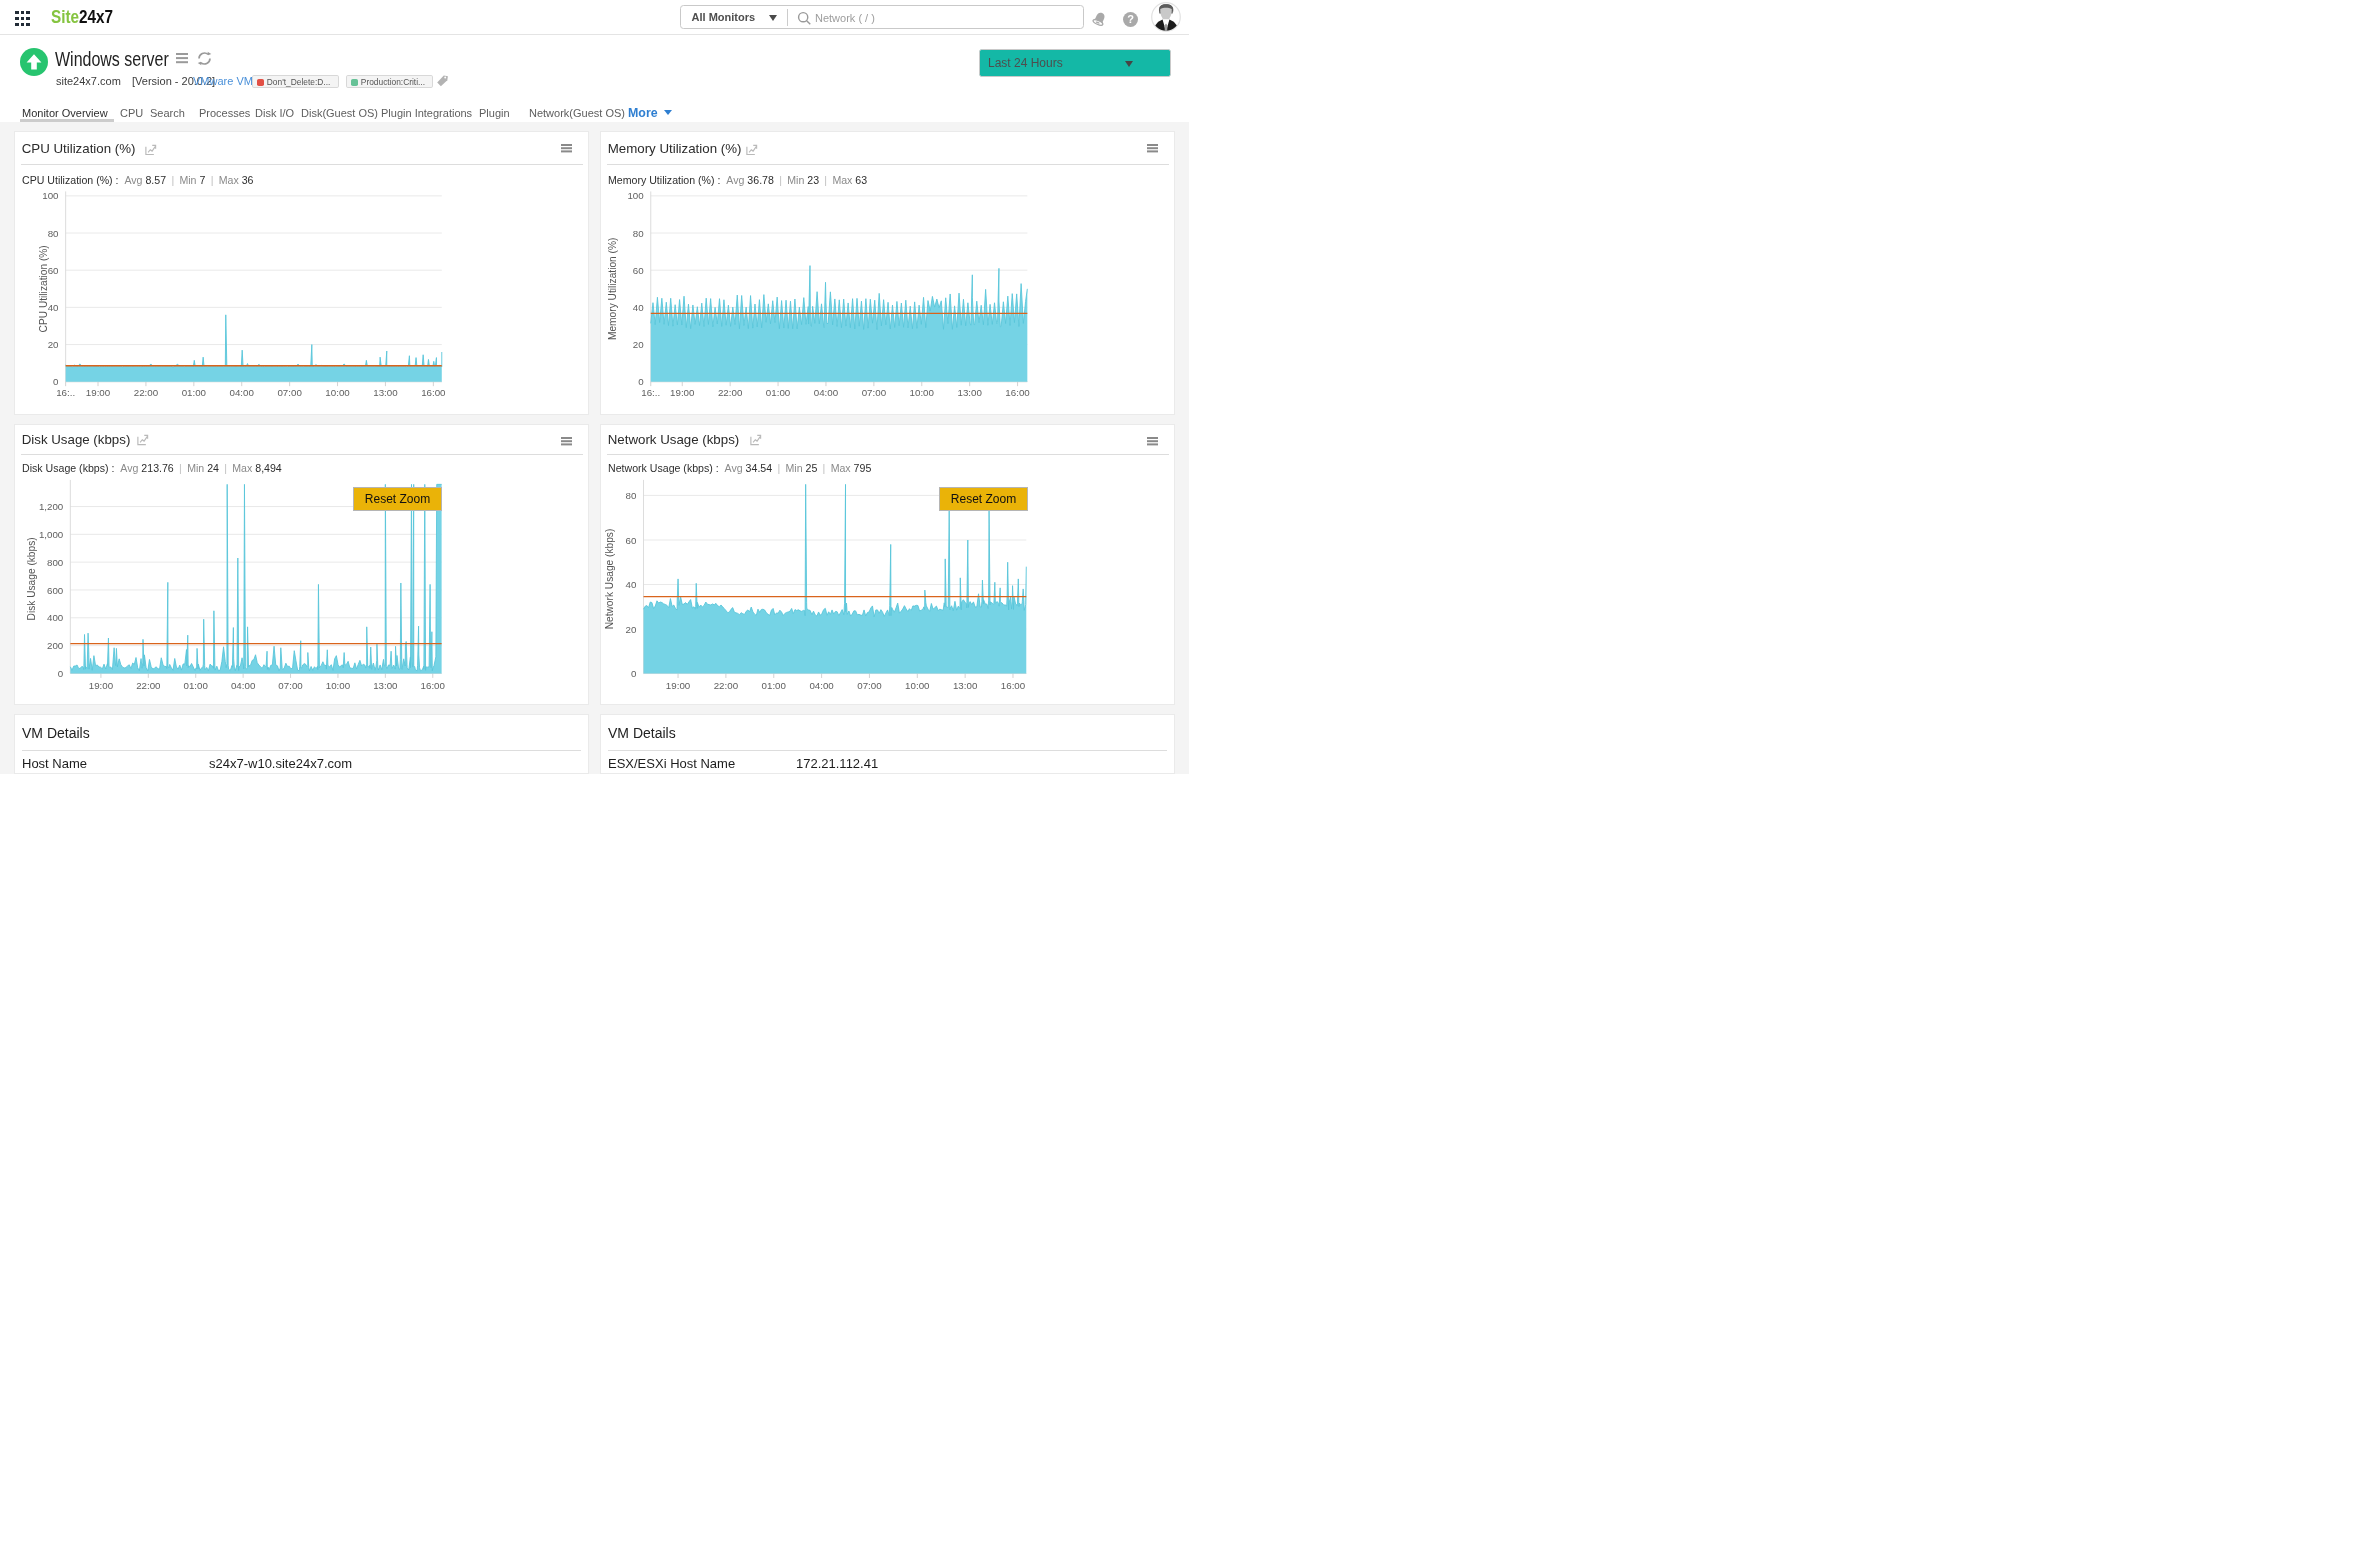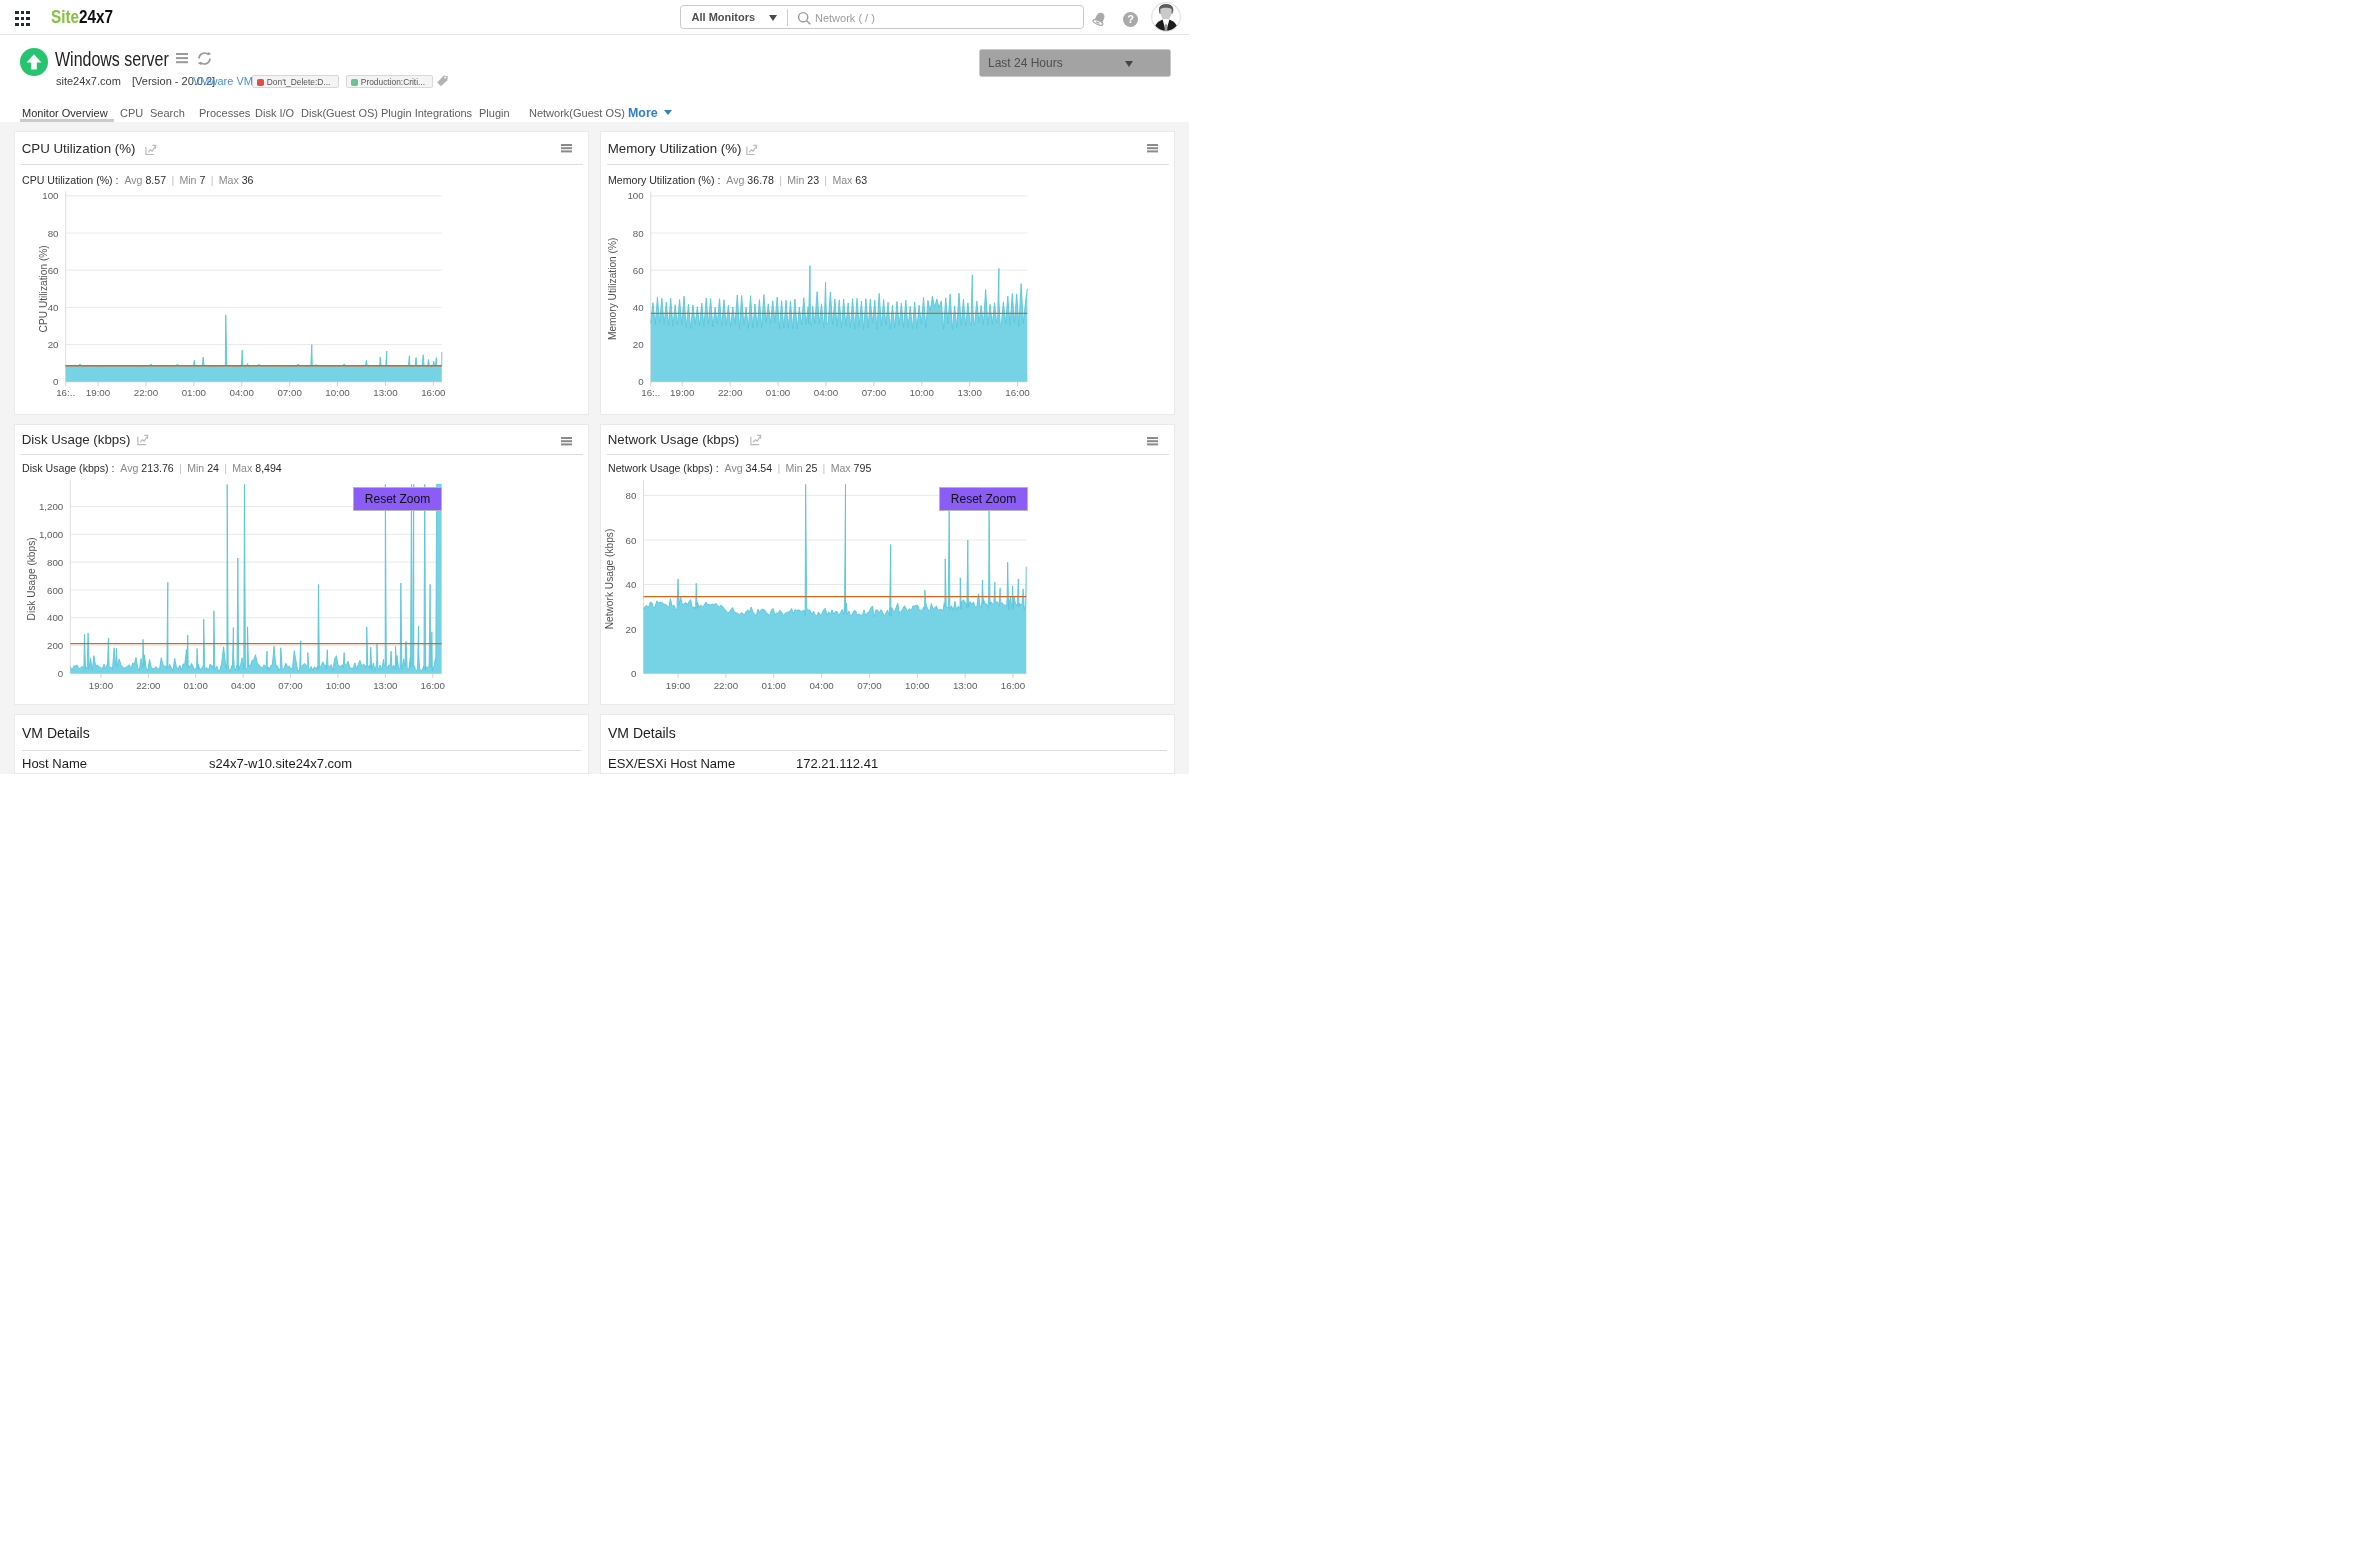--- a/index.html
+++ b/index.html
@@ -15,39 +15,39 @@
 #allmon{position:absolute;left:10.6px;top:4.9px;font-size:11px;color:#4e4e4e;font-weight:bold}
 #moncaret{position:absolute;left:88px;top:9px;width:0;height:0;border-left:4.9px solid transparent;border-right:4.9px solid transparent;border-top:6.2px solid #4a4a4a}
 #srchdiv{position:absolute;left:106px;top:2.7px;width:0.9px;height:17px;background:#ccc}
 #srchtxt{position:absolute;left:134px;top:5.3px;font-size:11px;color:#9d9d9d}
 
 #uparrow{position:absolute;left:20.4px;top:48px;width:28px;height:28px;border-radius:50%;background:#27c46f}
 #title{position:absolute;left:55px;top:48px;font-size:19.5px;color:#222;transform:scaleX(0.82);transform-origin:0 0;white-space:nowrap}
 .sub{position:absolute;top:75px;font-size:11px;color:#3c3c3c;white-space:nowrap}
 .pill{position:absolute;top:75px;height:13.3px;background:#f4f4f4;border:0.9px solid #d8d8d8;border-radius:1.8px;font-size:8.4px;color:#555;line-height:12px;padding:0 4.4px 0 13.8px;white-space:nowrap;overflow:hidden;width:87px}
 .pill .sq{position:absolute;left:3.5px;top:2.8px;width:7px;height:7px;border-radius:1.8px}
-#lasthrs{position:absolute;left:979px;top:49px;width:192px;height:27.5px;border:0.9px solid #c9c9c9;border-radius:2.7px;background:#a3a3a3}
+#lasthrs{position:absolute;left:979px;top:49px;width:192px;height:27.5px;border:0.9px solid #c9c9c9;border-radius:2.7px;background:#14b8a6}
 #lasthrs span{position:absolute;left:8px;top:6.2px;font-size:12px;color:#4e4e4e}
 #lhcaret{position:absolute;left:145px;top:10.6px;width:0;height:0;border-left:4.9px solid transparent;border-right:4.9px solid transparent;border-top:6.2px solid #454545}
 
 #tabs{position:absolute;left:0;top:107px;width:1189px;height:16px;font-size:11px;color:#5e5e5e}
 #tabs .t{position:absolute;top:0;white-space:nowrap}
 #tabs .active{color:#2e2e2e;font-weight:normal}
 #underline{position:absolute;left:19.5px;top:119px;width:94px;height:3.5px;background:#ccc}
 
 #content{position:absolute;left:0;top:122px;width:1189px;height:652px;background:#f4f4f4}
 .panel{position:absolute;background:#fff;border:0.9px solid #eaeaea}
 .ptitle{position:absolute;left:6.7px;top:9.3px;font-size:13.3px;color:#2b2b2b}
 .pdiv{position:absolute;left:6.2px;right:5.3px;height:0.9px;background:#ddd}
 .pmenu{position:absolute;width:10.2px;height:2px;background:#8a8a8a;box-shadow:0 3.2px 0 #8a8a8a,0 6.4px 0 #8a8a8a}
 .stats{position:absolute;font-size:10.6px;color:#2e2e2e;white-space:nowrap}
 .stats .k{color:#8a8a8a}
 .stats .sep{color:#c0c0c0;padding:0 5.3px}
 .expico{position:absolute;width:11.5px;height:11.5px}
-.rzoom{position:absolute;width:89px;height:24.4px;background:#8b5cf6;border:0.9px solid #b5b5b5;font-size:12px;color:#111;text-align:center;line-height:22.6px}
+.rzoom{position:absolute;width:89px;height:24.4px;background:#eab308;border:0.9px solid #b5b5b5;font-size:12px;color:#111;text-align:center;line-height:22.6px}
 
 .vmtitle{position:absolute;left:7px;top:9.8px;font-size:14px;color:#222}
 .vmdiv{position:absolute;left:7px;right:7px;top:35px;height:0.9px;background:#ddd}
 .vmrow{position:absolute;left:7px;top:37px;font-size:13px;color:#1d1d1d}
 </style></head><body>
 <div id="page">
     <div id="nav">
       <div id="grid9">
         <div style="left:0px;top:0px"></div>
         <div style="left:5.5px;top:0px"></div>

